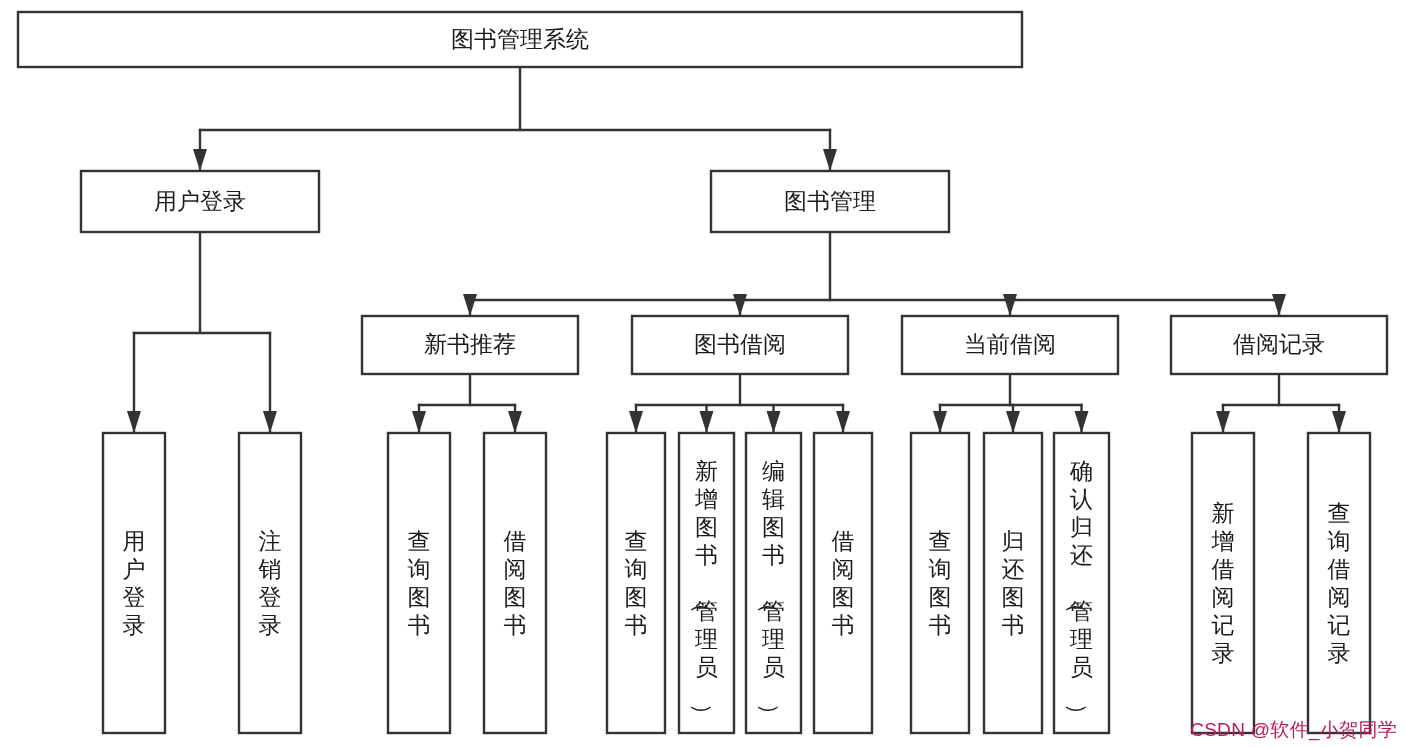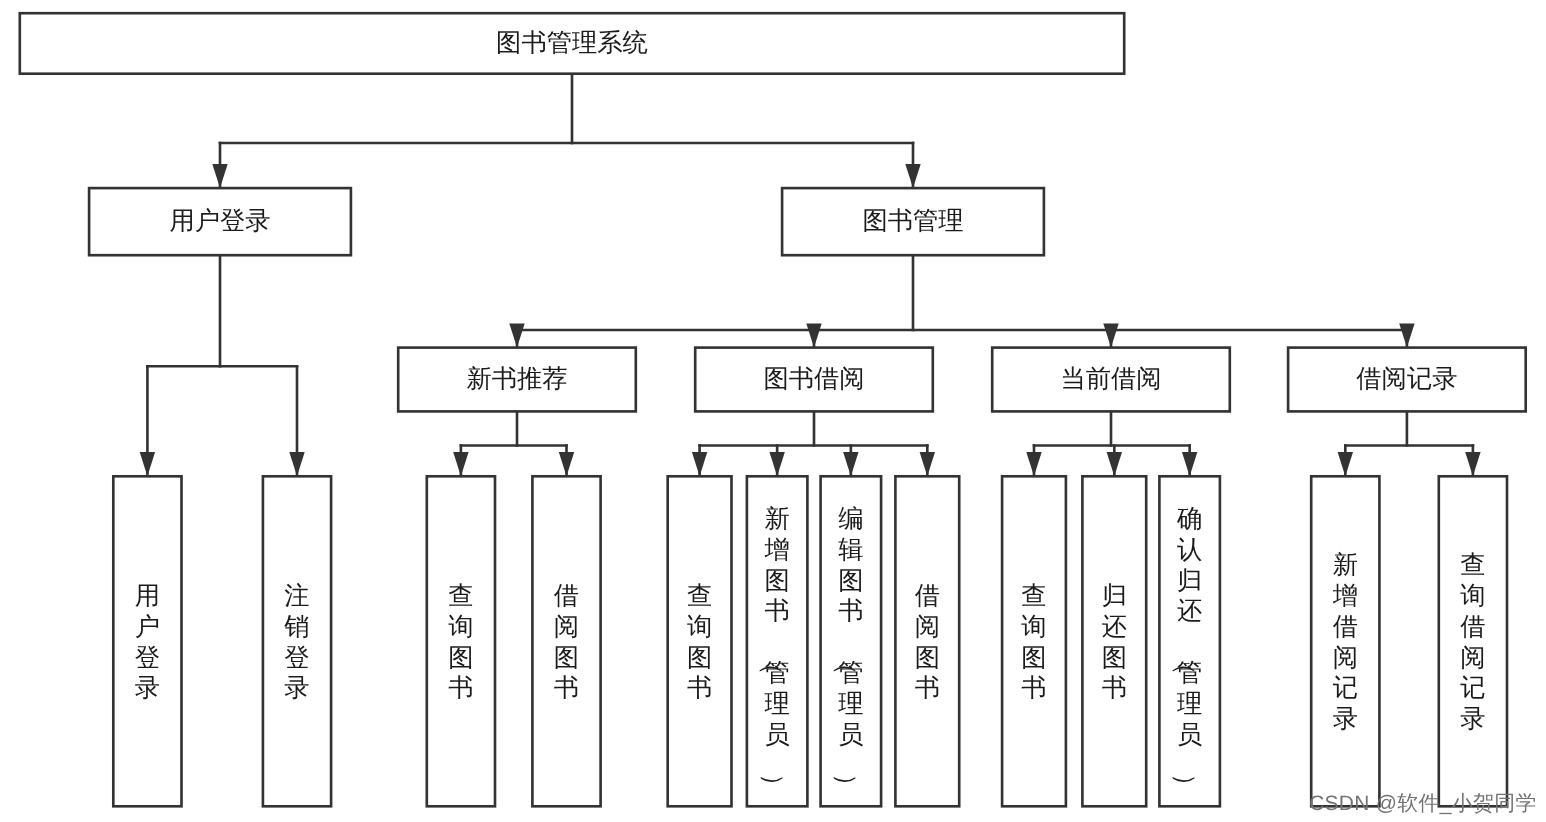--- a/index.html
+++ b/index.html
@@ -54,21 +54,21 @@
     font-size: 23px;
     fill: #1b1b1b;
     text-anchor: middle;
   }
   .watermark-text {
     position: absolute;
     right: 8px;
     bottom: 4px;
     font-family: "Liberation Sans", "DejaVu Sans", sans-serif;
     font-size: 19px;
-    color: #737373;
+    color: #be185d;
     white-space: nowrap;
     letter-spacing: 0.3px;
     user-select: none;
     margin-left: 12px;
   }
 </style>
 </head>
 <body>
 
 <div id="diagram-root">

